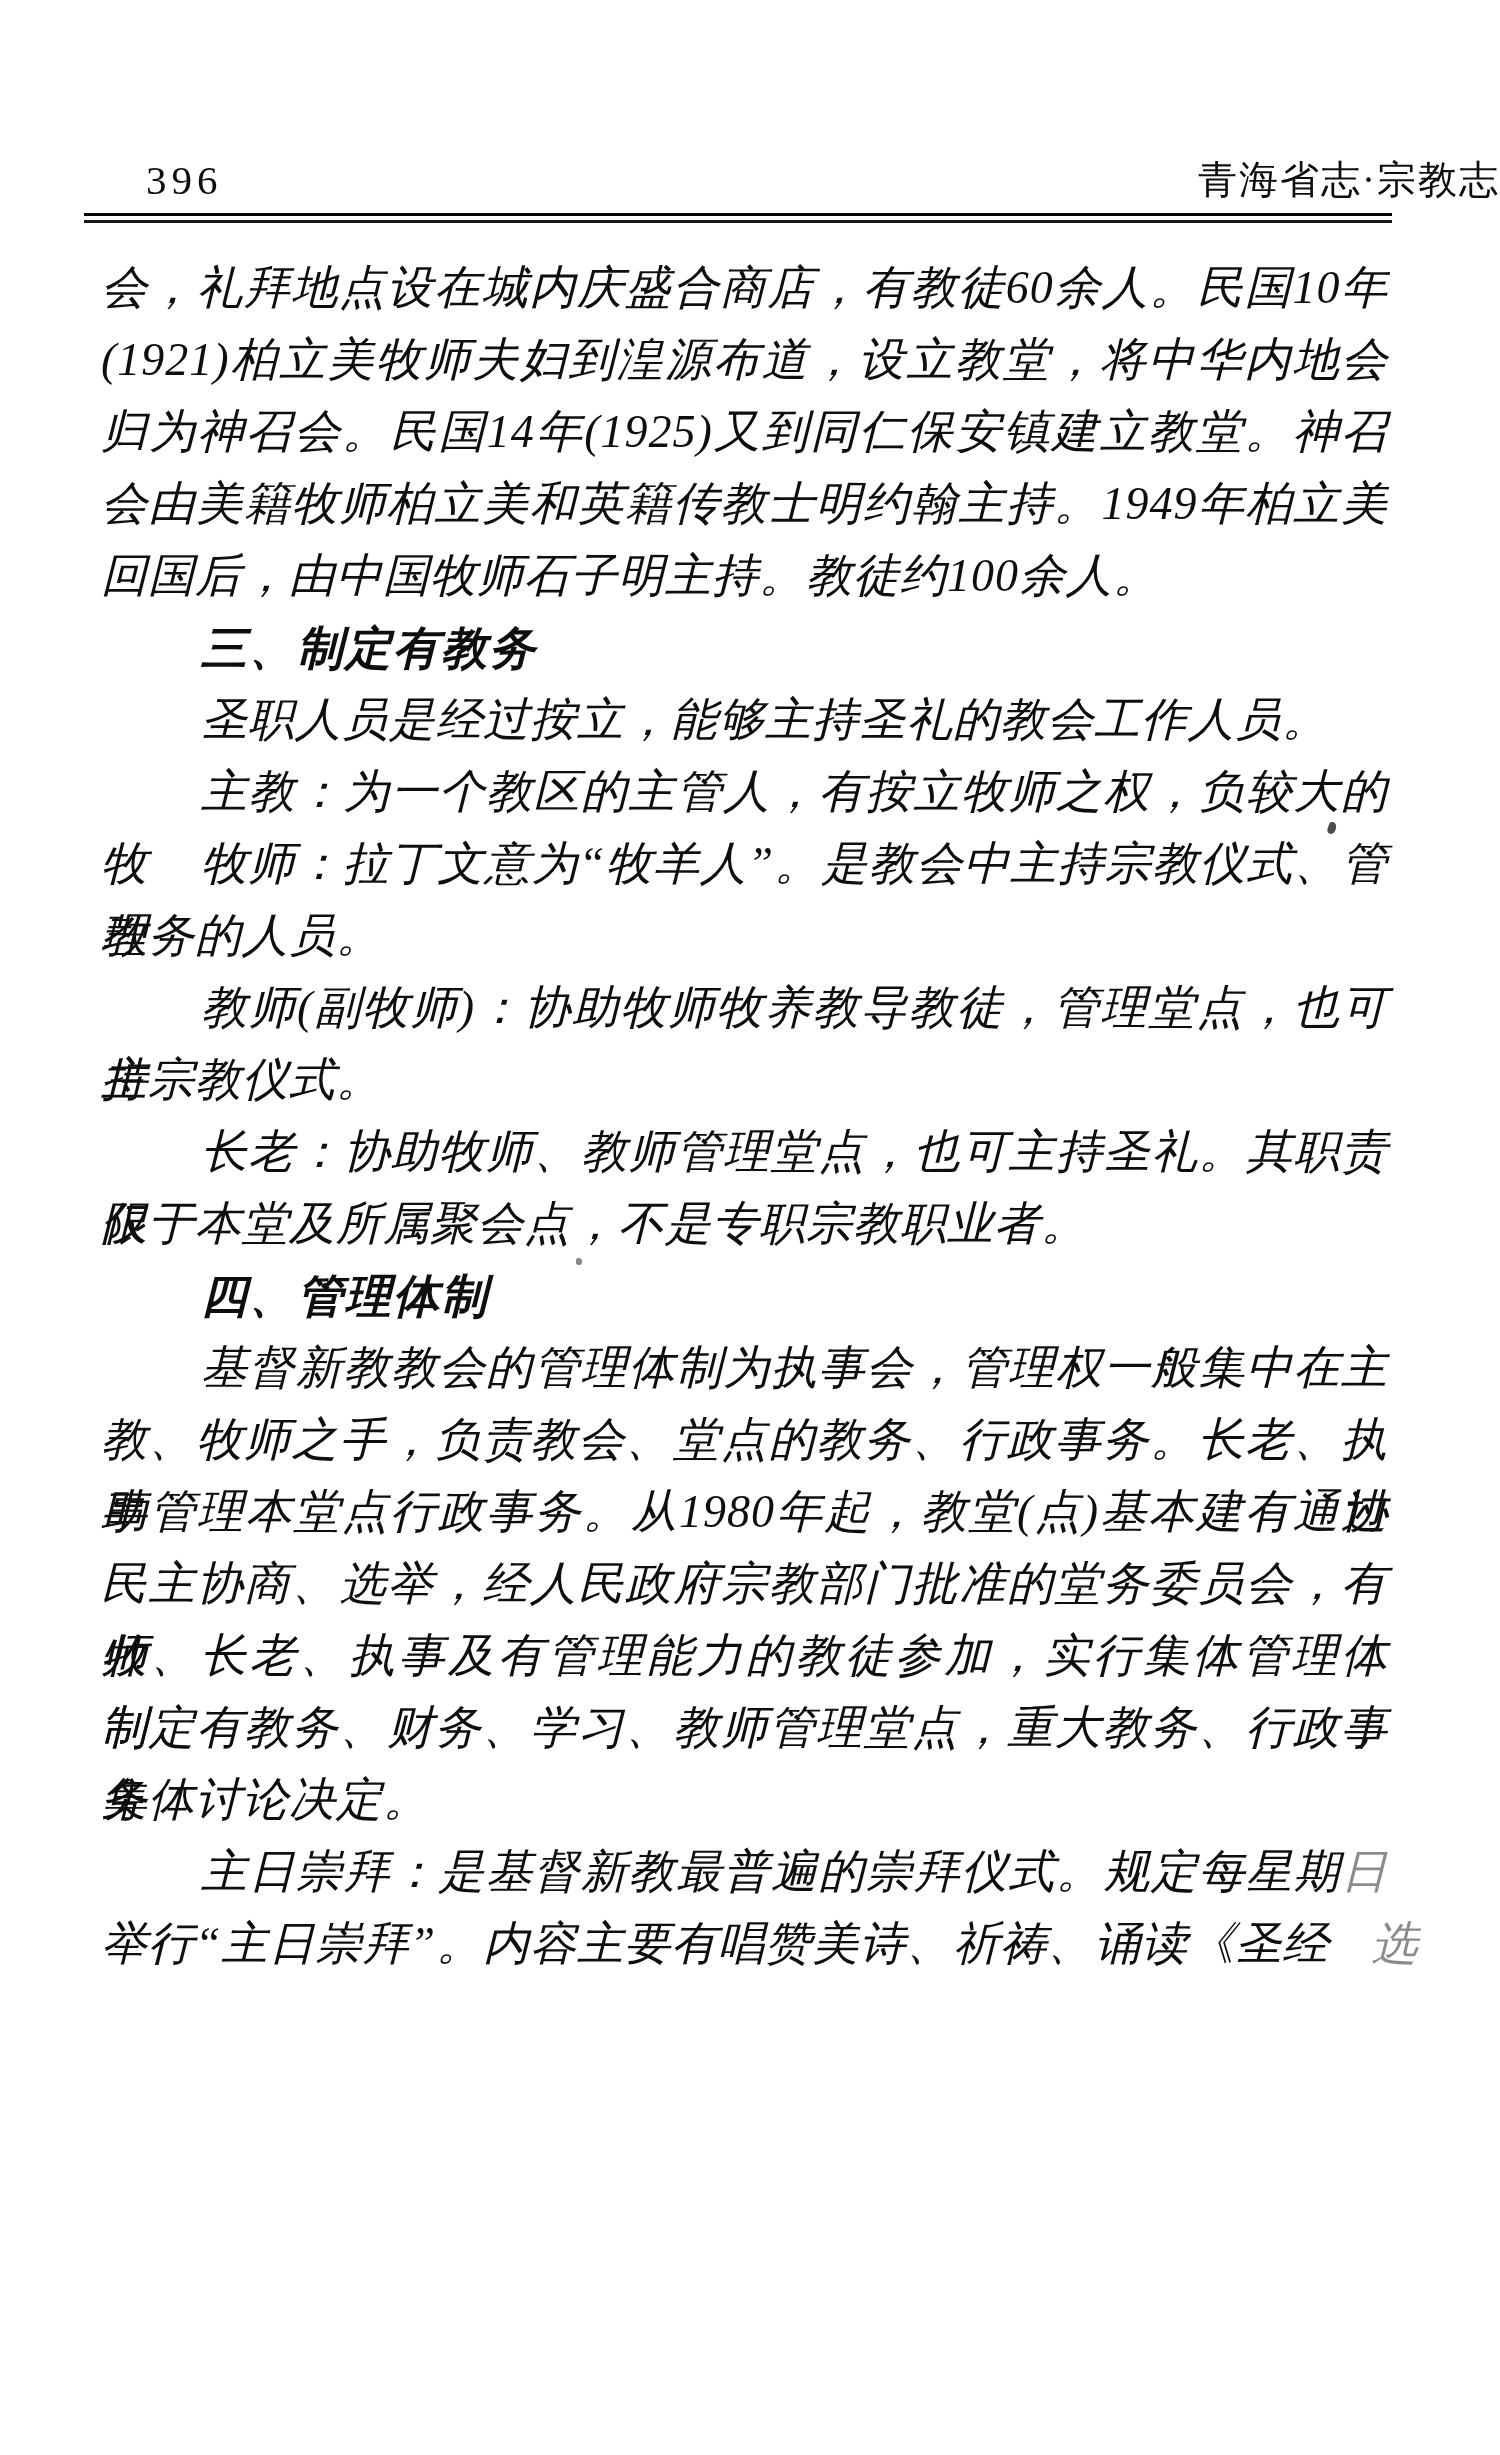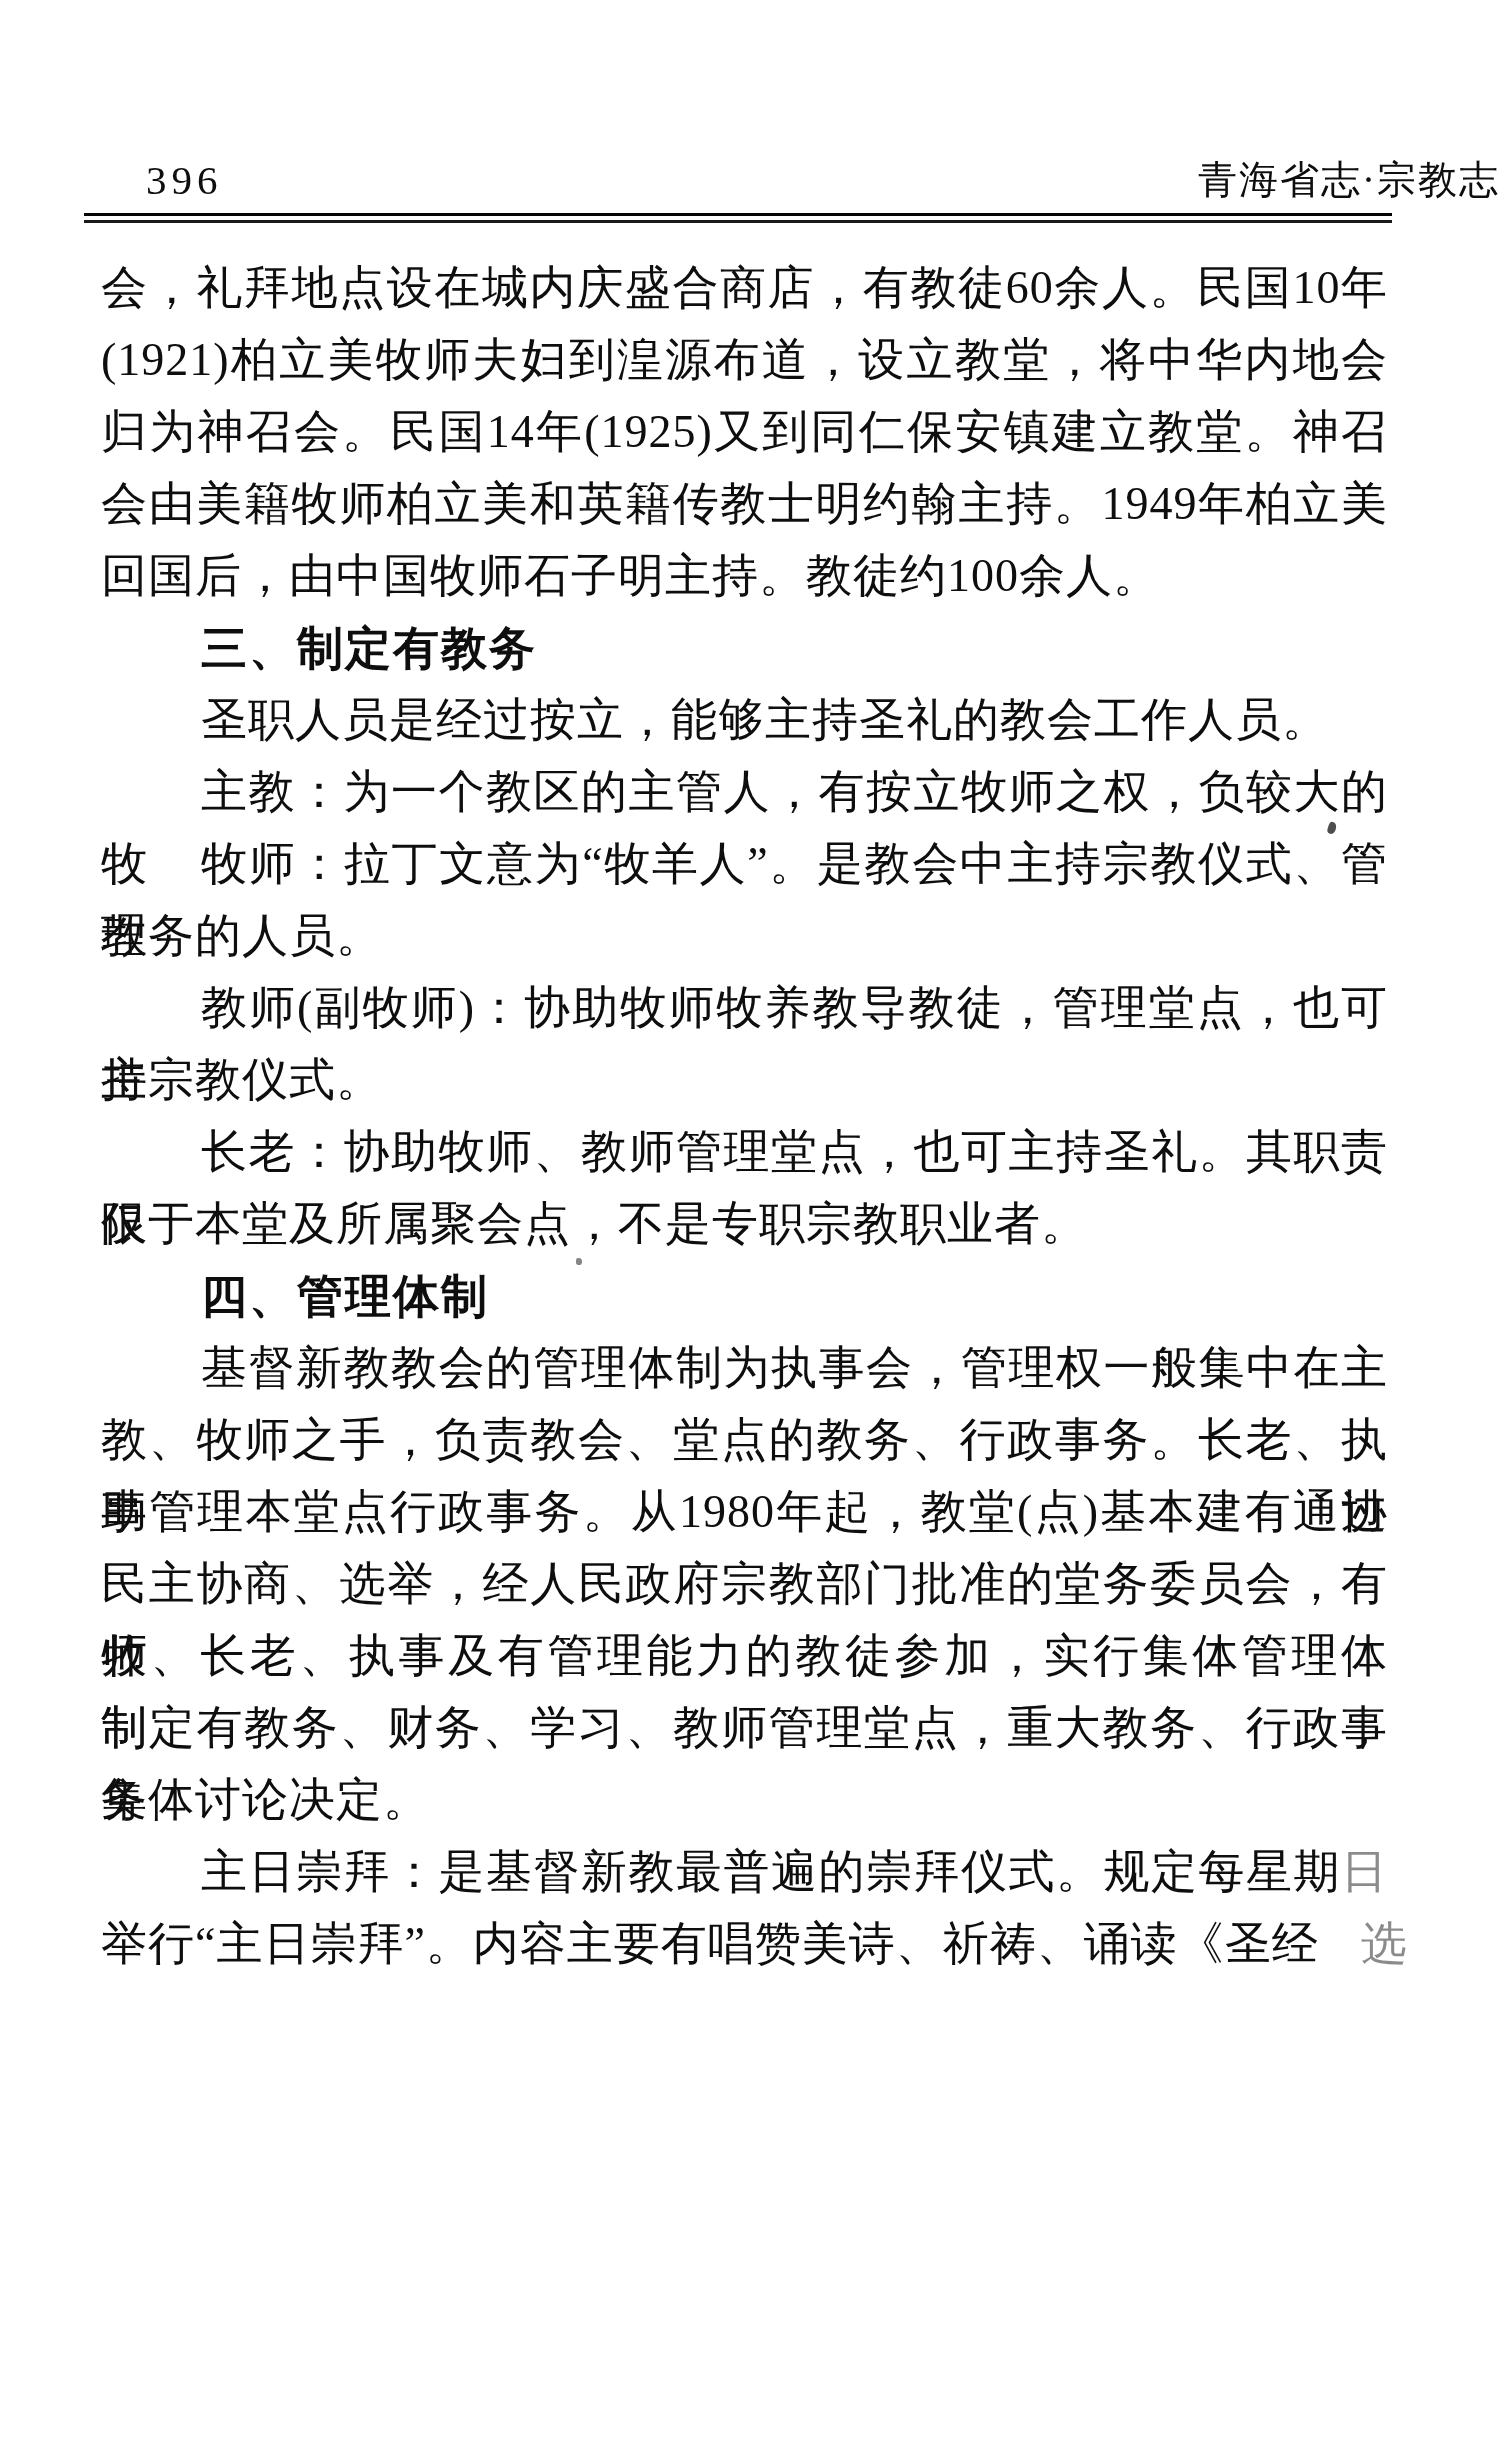--- a/index.html
+++ b/index.html
@@ -48,20 +48,21 @@
     width: 1287px;
   }
   .body-text p {
     margin: 0;
     height: 72px;
     line-height: 72px;
     font-size: 46px;
     letter-spacing: 1px;
     white-space: nowrap;
     text-align: left;
+    font-style: italic;
   }
   .body-text p.full {
     white-space: normal;
     text-align: justify;
     text-align-last: justify;
   }
   .body-text p.indent { text-indent: 100px; }
   .body-text p.heading {
     font-family: "Liberation Sans", "DejaVu Sans", sans-serif;
     font-weight: 700;

